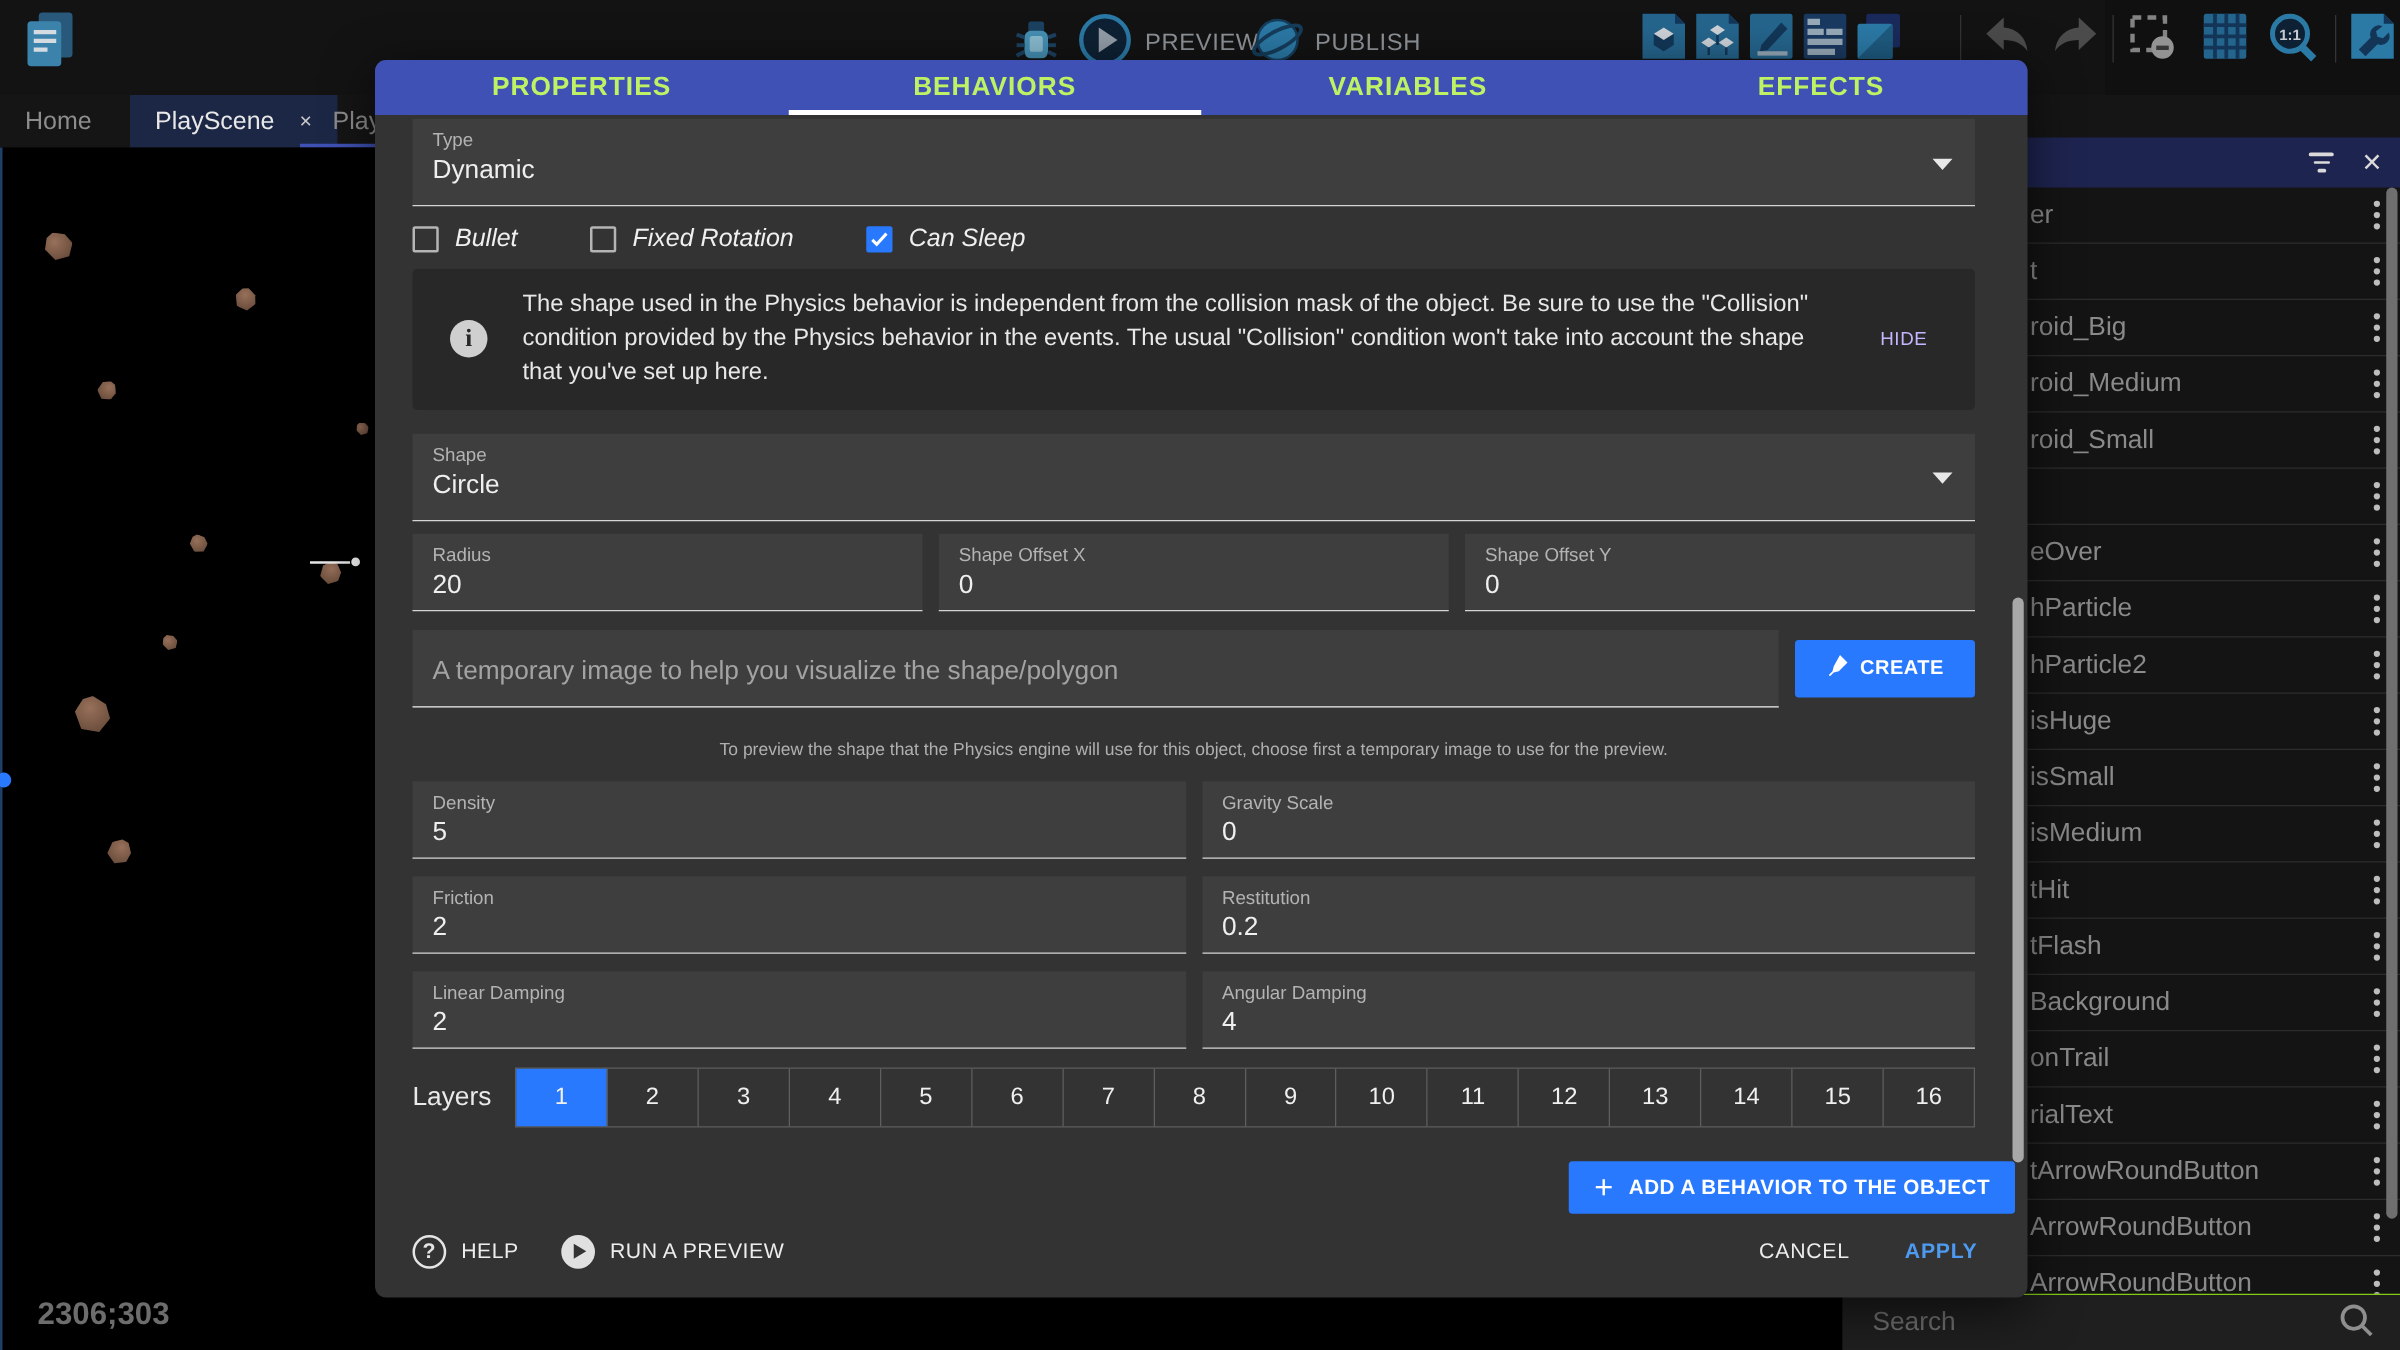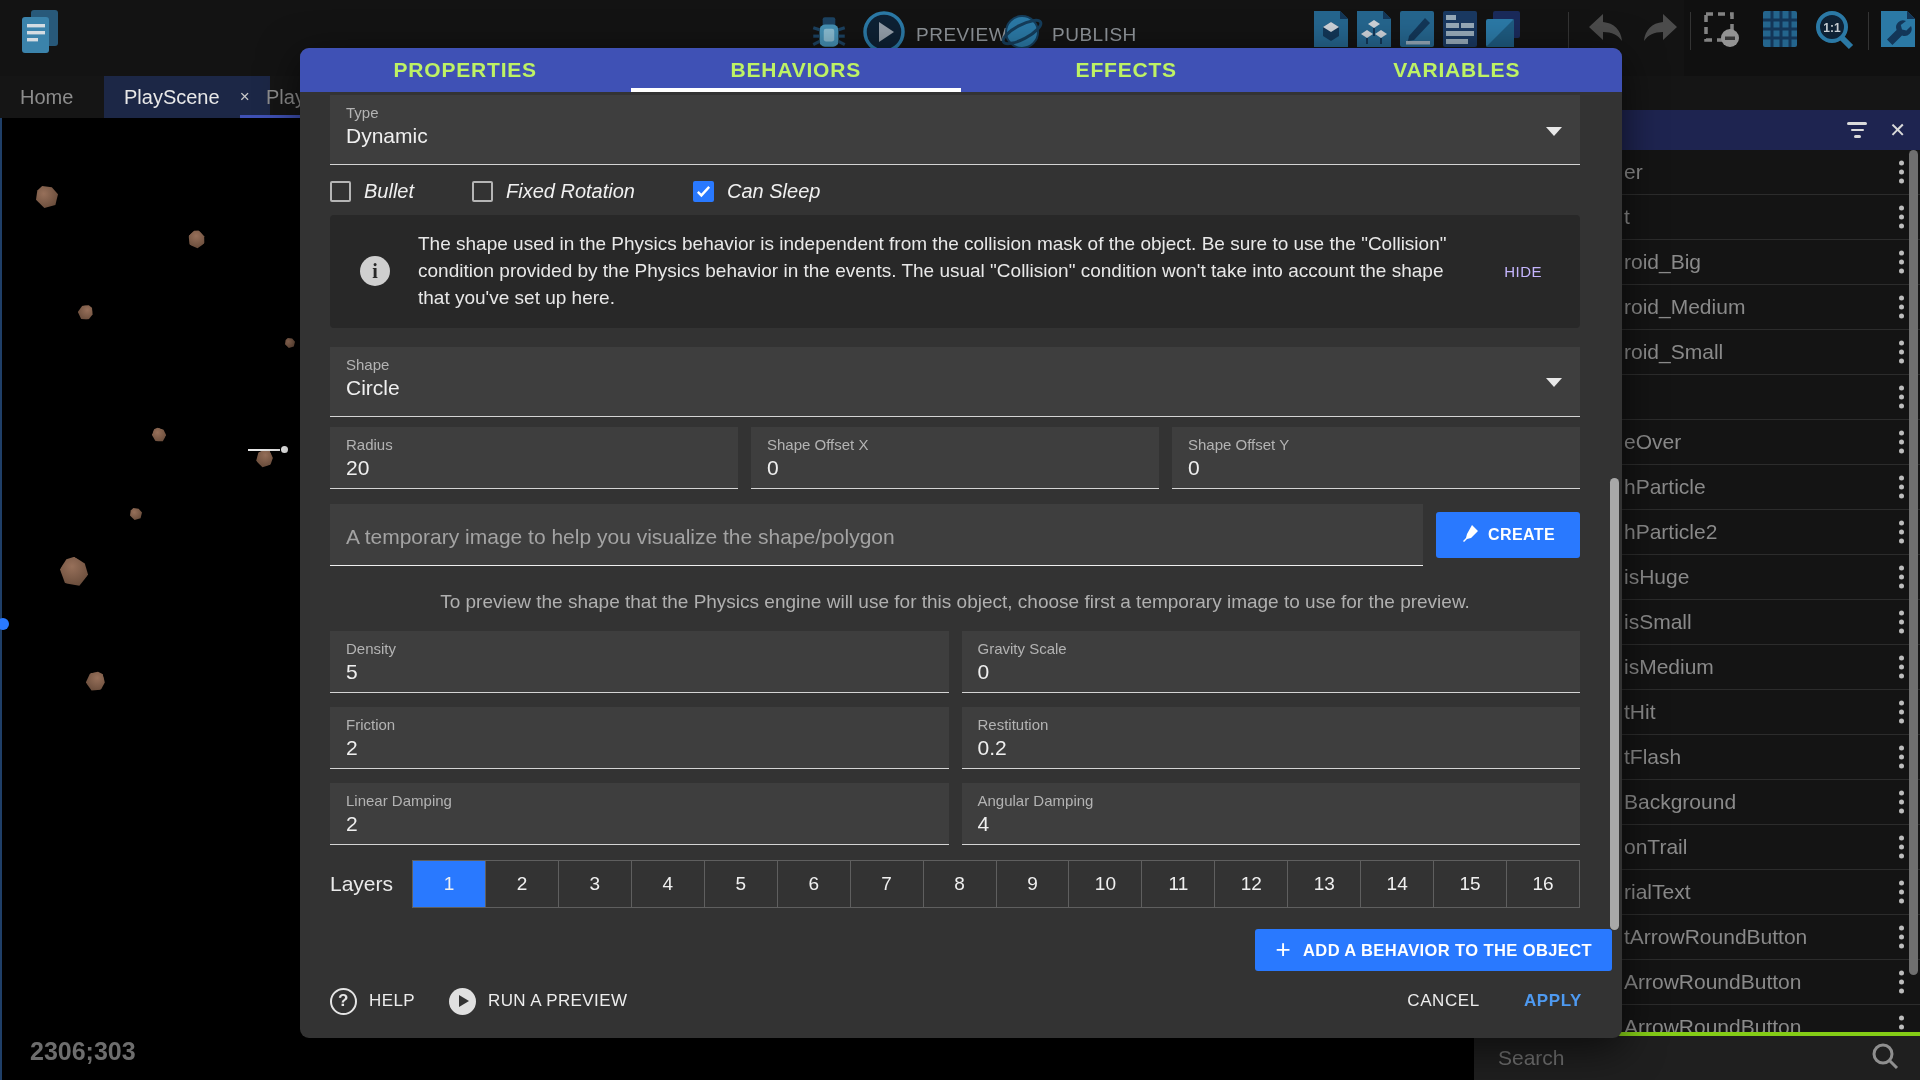--- a/index.html
+++ b/index.html
@@ -29,21 +29,21 @@
   .blue-dot{position:absolute;width:12px;height:12px;border-radius:50%;background:#2979ff;}
   
   .panel{position:absolute;left:1474px;top:110px;right:0;bottom:0;background:#141414;}
   .panel-header{position:absolute;left:0;top:0;right:0;height:40px;background:#1e2450;display:flex;align-items:center;justify-content:flex-end;gap:22px;padding-right:14px;box-sizing:border-box;}
   .panel-list{position:absolute;left:0;top:40px;right:0;bottom:44px;overflow:hidden;}
   .obj-row{height:44px;border-bottom:1px solid #2c2c2c;position:relative;display:flex;align-items:center;cursor:pointer;}
   .obj-label{margin-left:150px;font-size:21px;color:#8a8a8a;white-space:nowrap;}
   .dots{position:absolute;right:16px;top:50%;transform:translateY(-50%);display:flex;flex-direction:column;gap:4px;cursor:pointer;}
   .dots i{width:5px;height:5px;border-radius:50%;background:#bdbdbd;display:block;}
   .panel-scroll{position:absolute;right:2px;top:40px;width:9px;height:825px;background:#6f6f6f;border-radius:5px;}
-  .search-row{position:absolute;left:0;bottom:0;right:0;height:44px;background:#1f1f1f;border-top:4px solid #84cc16;display:flex;align-items:center;}
+  .search-row{position:absolute;left:0;bottom:0;right:0;height:44px;background:#1f1f1f;border-top:1px solid #84cc16;display:flex;align-items:center;}
   .search-text{margin-left:24px;font-size:21px;color:#6f6f6f;flex:1;}
   
   .dialog{position:absolute;left:300px;top:48px;width:1322px;height:990px;background:#333333;border-radius:9px;box-shadow:0 10px 40px rgba(0,0,0,.6);}
   .dlg-tabs{display:flex;height:44px;background:#3f51b5;border-radius:9px 9px 0 0;}
   .dlg-tab{flex:1;display:flex;align-items:center;justify-content:center;color:#bef264;font-size:21px;font-weight:bold;letter-spacing:.8px;position:relative;cursor:pointer;}
   .dlg-tab.active::after{content:"";position:absolute;left:0;right:0;bottom:0;height:4px;background:#fff;}
   .dlg-body{padding:3px 42px 0 30px;}
   .field{background:#3e3e3e;border-bottom:1px solid #d4d4d4;padding:9px 16px 7px;position:relative;cursor:text;box-sizing:border-box;}
   .field-label{font-size:15px;color:#b3b3b3;}
   .field-value{font-size:21px;color:#efefef;margin-top:3px;}
@@ -60,21 +60,21 @@
   .info-text{margin-left:28px;font-size:19px;line-height:1.42;color:#e8e8e8;max-width:1055px;}
   .hide-btn{margin-left:auto;font-size:15px;letter-spacing:.5px;color:#c4b5fd;cursor:pointer;padding:6px 8px;}
   .row3{display:flex;gap:13px;margin-top:10px;}
   .row3 .field{flex:1;height:62px;}
   .row2{display:flex;gap:13px;margin-top:14px;}
   .row2 .field{flex:1;height:62px;}
   .temp-row{display:flex;margin-top:15px;align-items:center;gap:13px;}
   .temp-row .field{flex:1;height:62px;border-bottom-color:#efefef;}
   .blue-btn{background:#2979ff;color:#fff;border:none;border-radius:3px;font-family:inherit;font-weight:bold;display:flex;align-items:center;justify-content:center;cursor:pointer;letter-spacing:.4px;}
   .create-btn{width:144px;height:46px;font-size:16px;gap:9px;}
-  .helper{margin-top:25px;text-align:center;font-size:19px;color:#b0b0b0;}
+  .helper{margin-top:25px;text-align:center;font-size:14px;color:#b0b0b0;}
   .params{margin-top:18px;}
   .layers-row{display:flex;align-items:center;margin-top:15px;}
   .layers-label{font-size:21px;color:#eaeaea;margin-right:19px;}
   .layers-strip{display:flex;flex:1;height:48px;border:1px solid #5f5f5f;box-sizing:border-box;}
   .layer-cell{flex:1;display:flex;align-items:center;justify-content:center;font-size:19px;color:#f0f0f0;border-right:1px solid #5f5f5f;cursor:pointer;box-sizing:border-box;}
   .layer-cell:last-child{border-right:none;}
   .layer-cell.selected{background:#2979ff;}
   .add-behavior{position:absolute;right:10px;bottom:67px;height:42px;padding:0 20px;font-size:16.5px;gap:12px;}
   .plus{font-size:26px;font-weight:normal;line-height:1;margin-top:-3px;}
   .dlg-footer{position:absolute;left:30px;right:40px;bottom:18px;height:38px;display:flex;align-items:center;}
@@ -438,22 +438,22 @@
           <line x1="20" y1="20" x2="27" y2="27" stroke="#8f8f8f" stroke-width="3"></line>
         </svg>
     </span>
   </div>
 </div>
 
 <div class="dialog">
   <div class="dlg-tabs">
     <div class="dlg-tab">PROPERTIES</div>
     <div class="dlg-tab active">BEHAVIORS</div>
+    <div class="dlg-tab">VARIABLES</div>
     <div class="dlg-tab">EFFECTS</div>
-    <div class="dlg-tab">VARIABLES</div>
   </div>
 
   <div class="dlg-body">
     <div class="field tall">
       <div class="field-label">Type</div>
       <div class="field-value">Dynamic</div>
       <span class="dd-arrow"></span>
     </div>
 
     <div class="cb-row">

